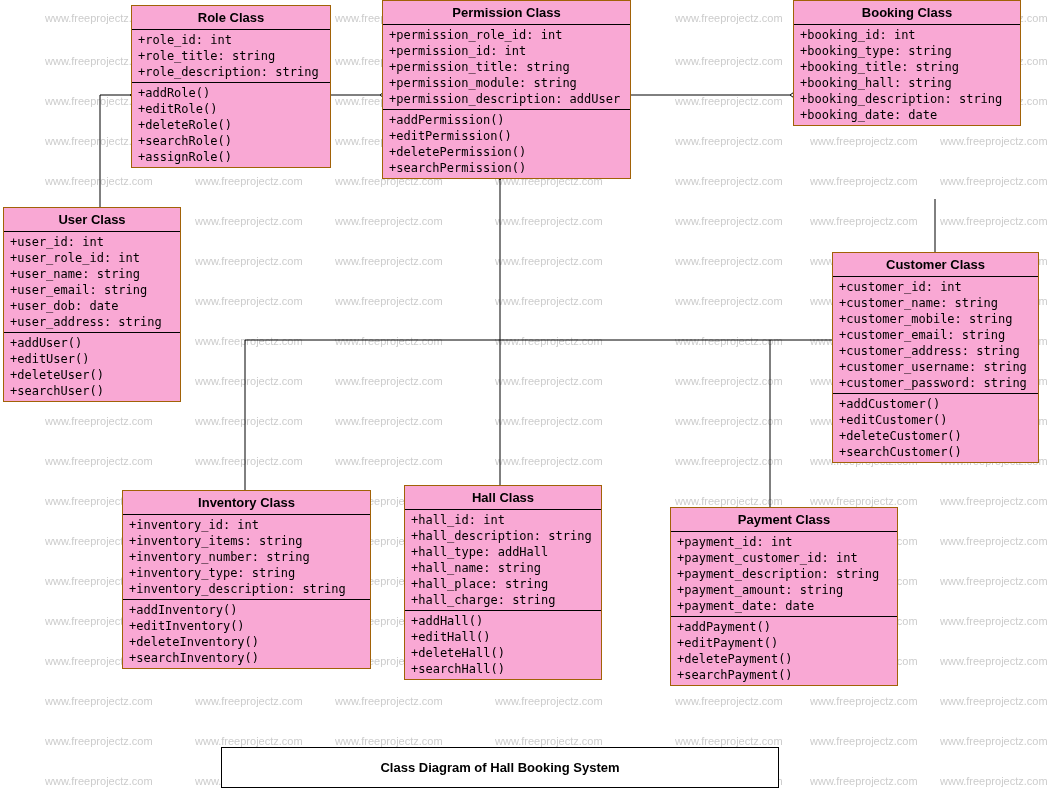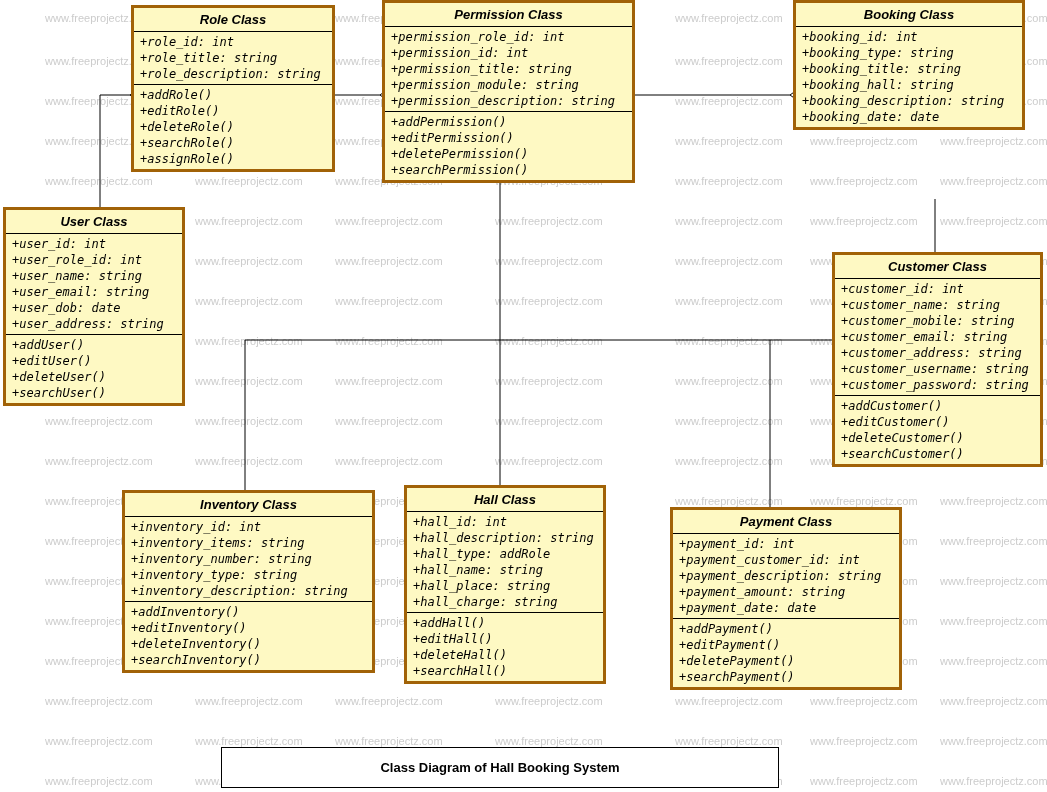--- a/index.html
+++ b/index.html
@@ -14,24 +14,23 @@
   .watermark {
     position: absolute;
     color: #ccc;
     font-family: Arial, sans-serif;
     font-size: 11px;
     pointer-events: none;
     z-index: 0;
   }
   .class-box {
     position: absolute;
-    border: 3px solid #a16207;
-    background: #fef9c3;
+    border: 1px solid #a16207;
+    background: #f9a8d4;
     z-index: 2;
-    font-style: italic;
   }
   .class-header {
     font-weight: bold;
     text-align: center;
     border-bottom: 1px solid #000;
     padding: 4px;
     font-family: Arial, sans-serif;
     font-size: 13px;
   }
   .class-section {
@@ -259,21 +258,21 @@
     </div>
 </div>
 
 <div class="class-box" style="left:382px; top:0px; width:247px;">
   <div class="class-header">Permission Class</div>
   <div class="class-section">
       <div>+permission_role_id: int</div>
       <div>+permission_id: int</div>
       <div>+permission_title: string</div>
       <div>+permission_module: string</div>
-      <div>+permission_description: string</div>
+      <div>+permission_description: addUser</div>
     </div>
   <div class="class-section">
       <div>+addPermission()</div>
       <div>+editPermission()</div>
       <div>+deletePermission()</div>
       <div>+searchPermission()</div>
     </div>
 </div>
 
 <div class="class-box" style="left:793px; top:0px; width:226px;">
@@ -340,21 +339,21 @@
       <div>+deleteInventory()</div>
       <div>+searchInventory()</div>
     </div>
 </div>
 
 <div class="class-box" style="left:404px; top:485px; width:196px;">
   <div class="class-header">Hall Class</div>
   <div class="class-section">
       <div>+hall_id: int</div>
       <div>+hall_description: string</div>
-      <div>+hall_type: addRole</div>
+      <div>+hall_type: addHall</div>
       <div>+hall_name: string</div>
       <div>+hall_place: string</div>
       <div>+hall_charge: string</div>
     </div>
   <div class="class-section">
       <div>+addHall()</div>
       <div>+editHall()</div>
       <div>+deleteHall()</div>
       <div>+searchHall()</div>
     </div>

